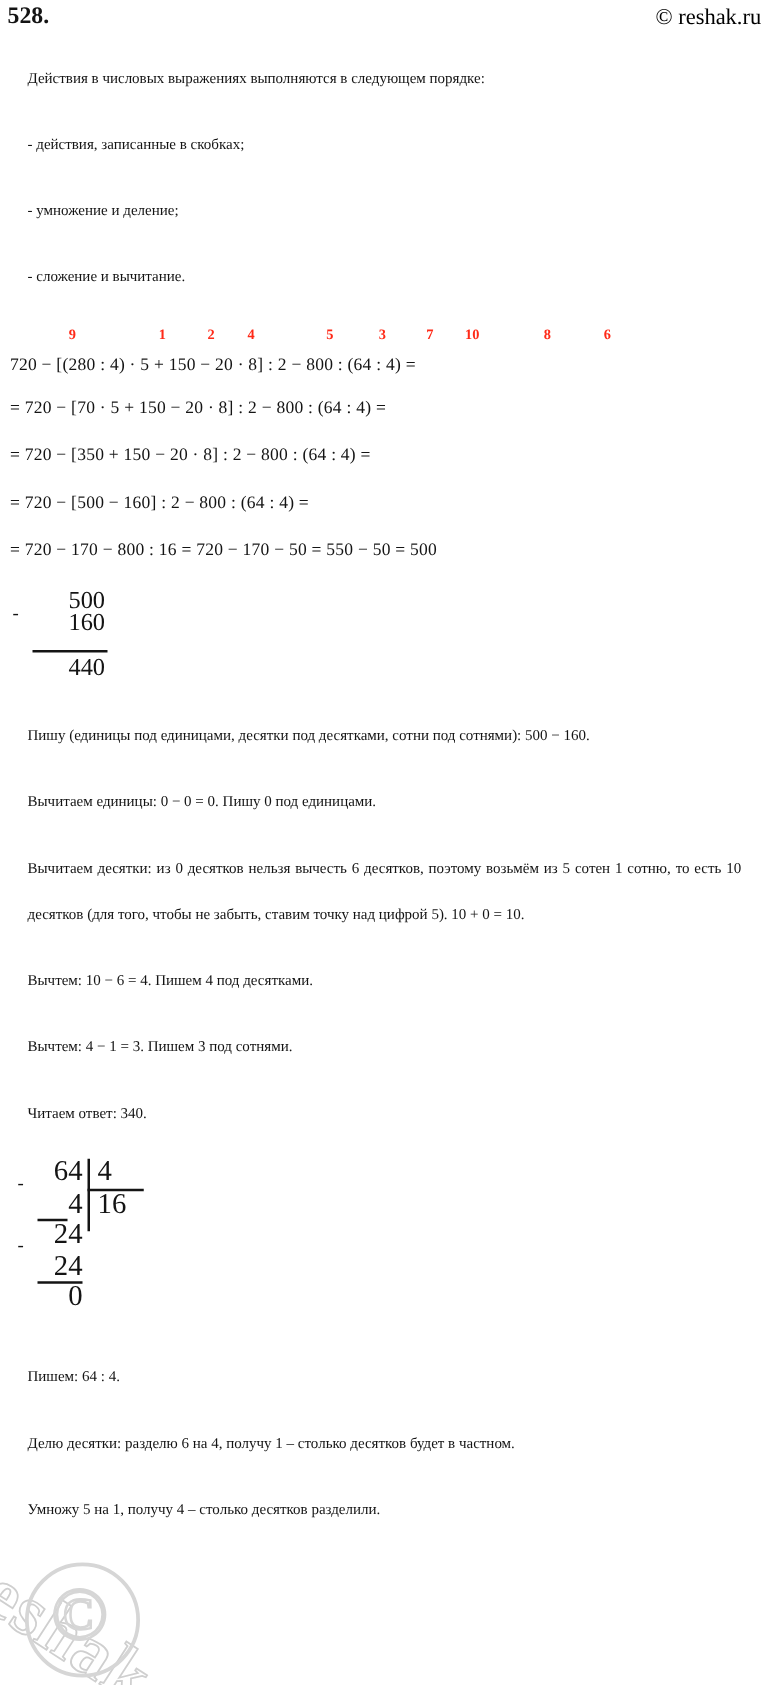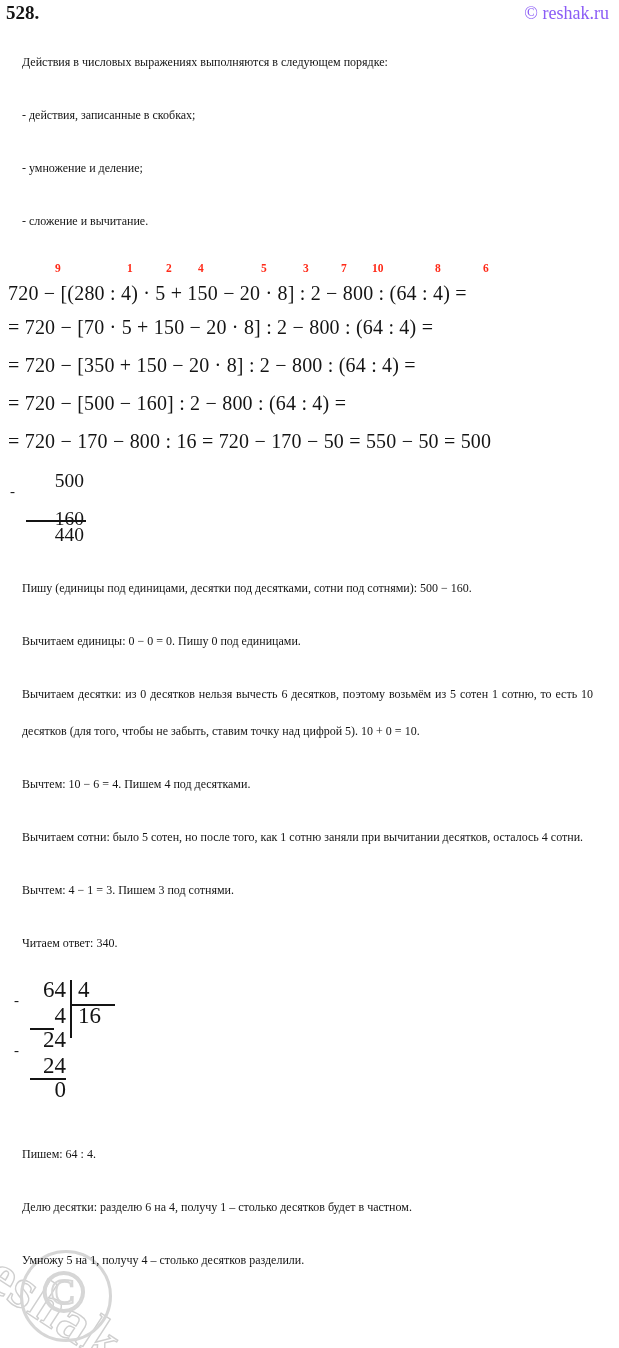--- a/index.html
+++ b/index.html
@@ -79,21 +79,21 @@
     left: 2px;
     top: 0;
     font-weight: 700;
     font-size: 19px;
   }
   .copyright {
     position: absolute;
     right: 4px;
     top: 1px;
     font-size: 18px;
-    color: #8b5cf6;
+    color: #000000;
   }
 
   p.para {
     margin: 16px;
     padding: 0 4px 0 2px;
     text-align: justify;
     text-justify: inter-word;
     line-height: 37px;
     font-size: 12px;
   }
@@ -115,21 +115,21 @@
     font-size: 11.5px;
     font-weight: 700;
     color: #ff2a18;
     font-family: "Liberation Serif", serif;
     line-height: 13px;
   }
   .eqline {
     margin: 0;
     padding: 0 0 0 2px;
     line-height: 38px;
-    font-size: 20px;
+    font-size: 14px;
     white-space: nowrap;
     letter-spacing: 0.2px;
   }
   .eqline.first { line-height: 30px; }
 
   
   .colsub {
     position: relative;
     width: 150px;
     height: 88px;
@@ -143,21 +143,21 @@
   }
   .colsub .num {
     position: absolute;
     left: 24px;
     width: 56px;
     text-align: right;
     font-size: 19.5px;
     line-height: 26px;
   }
   .colsub .n1 { top: 2px; }
-  .colsub .n2 { top: 40px; }
+  .colsub .n2 { top: 20px; }
   .colsub .n3 { top: 56px; }
   .colsub .rule {
     position: absolute;
     left: 22px;
     top: 54px;
     width: 60px;
     height: 1.6px;
     background: #141414;
   }
 
@@ -243,21 +243,20 @@
     <div class="num n1">500</div>
     <div class="num n2">160</div>
     <div class="rule"></div>
     <div class="num n3">440</div>
   </div>
 
   <p class="para">Пишу (единицы под единицами, десятки под десятками, сотни под сотнями):  500 − 160.</p>
   <p class="para nojust">Вычитаем единицы:  0 − 0 = 0. Пишу 0 под единицами.</p>
   <p class="para">Вычитаем десятки: из 0 десятков нельзя вычесть 6 десятков, поэтому возьмём из 5 сотен 1 сотню, то есть 10 десятков (для того, чтобы не забыть, ставим точку над цифрой 5).  10 + 0 = 10.</p>
   <p class="para nojust">Вычтем:  10 − 6 = 4. Пишем 4 под десятками.</p>
-  <p class="para">Вычитаем сотни: было 5 сотен, но после того, как 1 сотню заняли при вычитании десятков, осталось 4 сотни.</p>
   <p class="para nojust">Вычтем:  4 − 1 = 3. Пишем 3 под сотнями.</p>
   <p class="para nojust">Читаем ответ: 340.</p>
 
   <div class="longdiv">
     <div class="m" style="left:10px; top:14px;">-</div>
     <div class="v" style="left:24px; top:0px; width:38px;">64</div>
     <div class="vline"></div>
     <div class="v" style="left:74px; top:0px; width:34px; text-align:left;">4</div>
     <div class="hline" style="left:66px; top:26px; width:45px;"></div>
     <div class="v" style="left:24px; top:26px; width:38px;">4</div>

